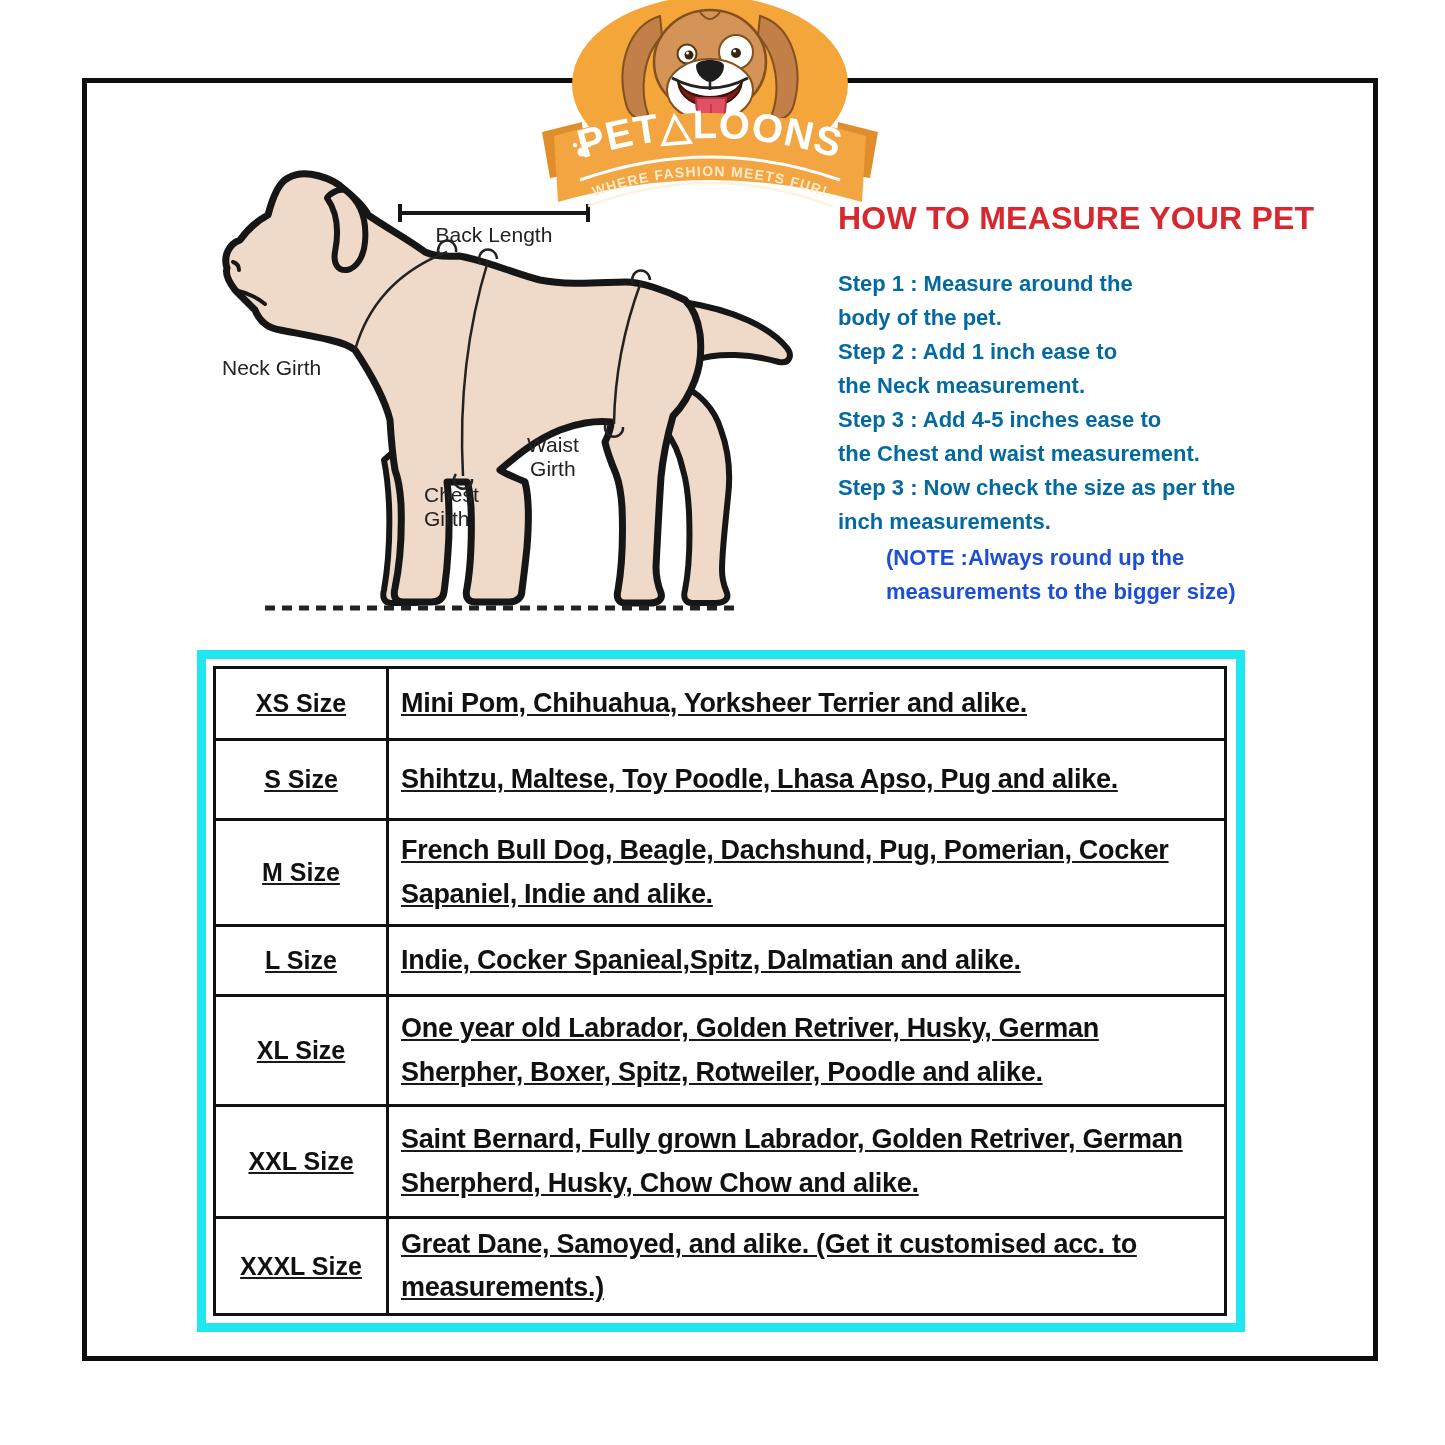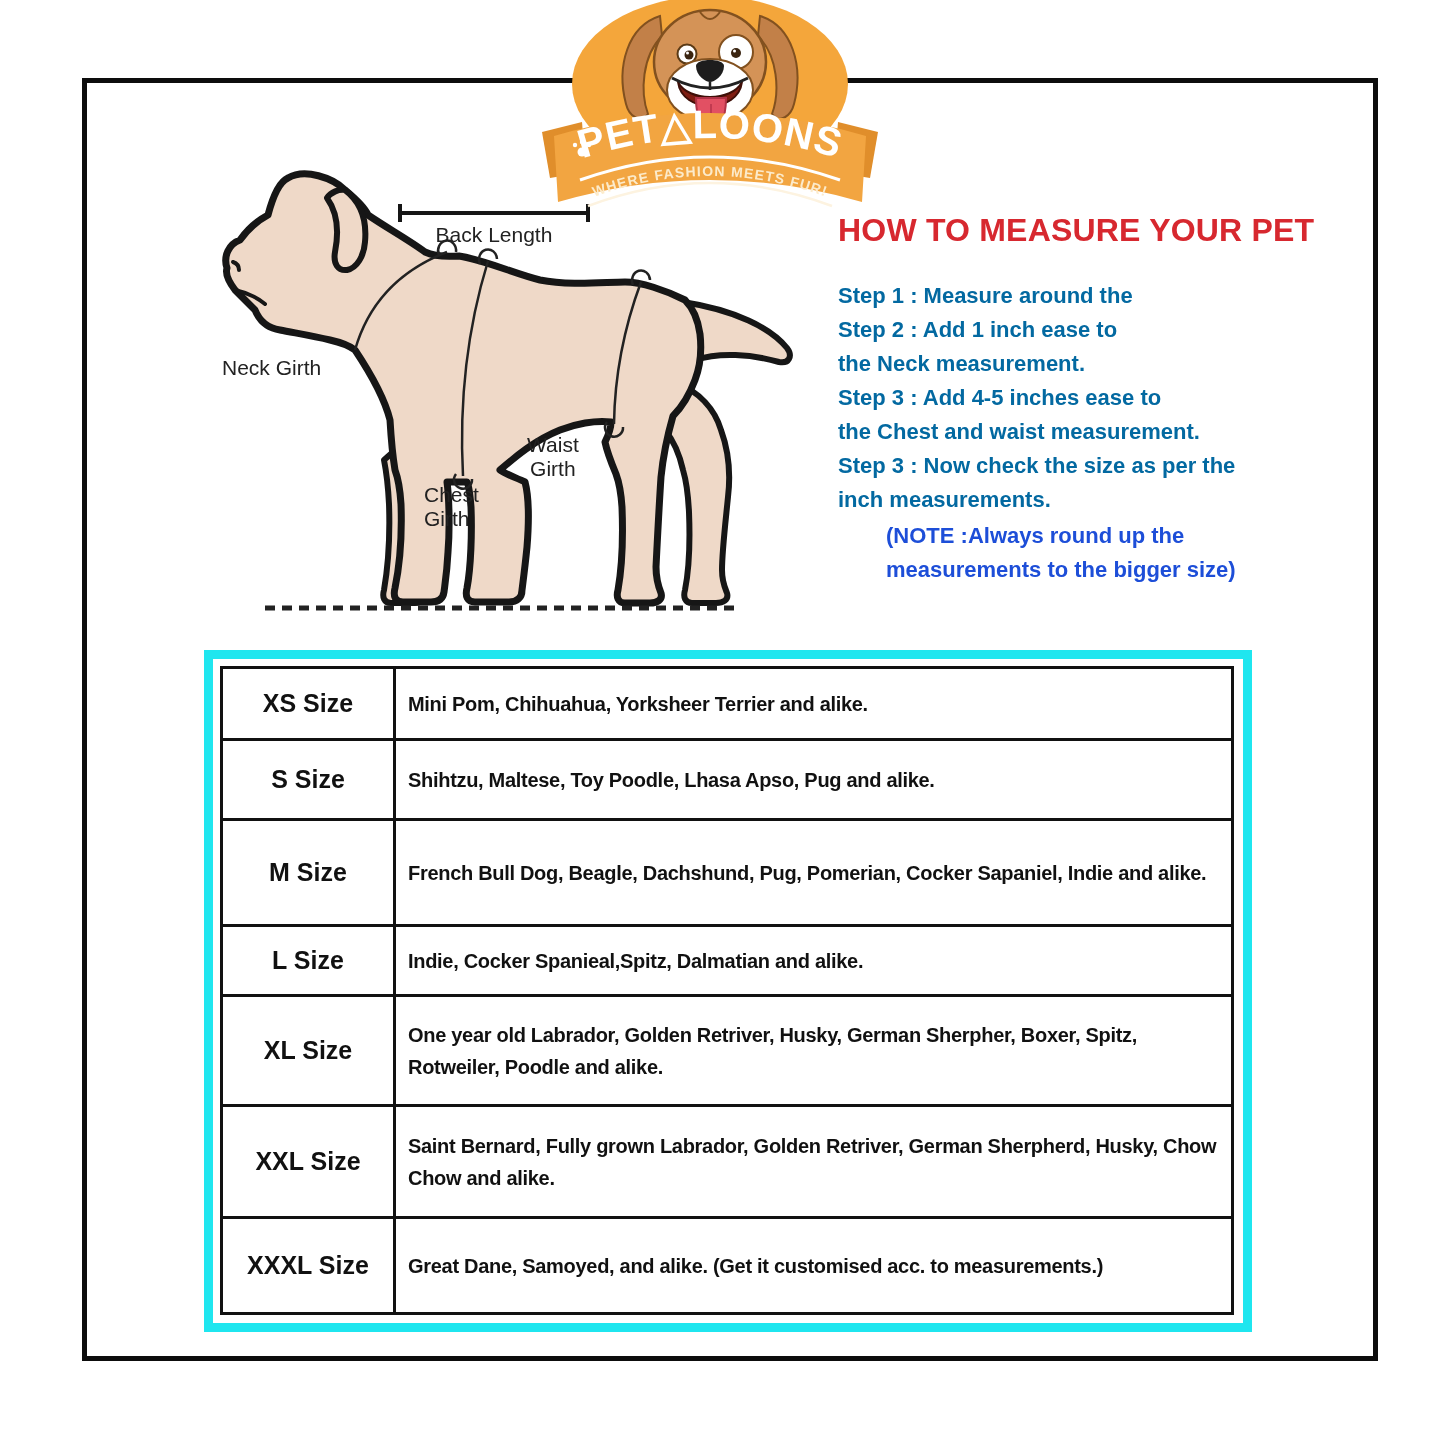--- a/index.html
+++ b/index.html
@@ -4,31 +4,31 @@
 <style>
   html,body{margin:0;padding:0;background:#fff;}
   #page{position:relative;width:1445px;height:1445px;background:#ffffff;overflow:hidden;
         font-family:"Liberation Sans",sans-serif;color:#1a1a1a;}
   .frame{position:absolute;left:82px;top:78px;width:1296px;height:1283px;
          border:5px solid #0d0d0d;box-sizing:border-box;z-index:1;}
   .logo{position:absolute;left:530px;top:0;width:360px;height:225px;z-index:3;}
   .diagram{position:absolute;left:195px;top:152px;width:620px;height:470px;z-index:2;}
   .diag-label{position:absolute;z-index:4;font-size:21px;color:#222;line-height:1.12;
               white-space:pre-line;}
-  .howto{position:absolute;left:838px;top:212px;width:530px;z-index:2;}
+  .howto{position:absolute;left:838px;top:200px;width:530px;z-index:2;}
   .howto-title{font-size:32px;font-weight:800;color:#D7282F;letter-spacing:.2px;margin:0 0 30px 0;}
   .step-line{font-size:22px;font-weight:700;line-height:34px;color:#0369a1;}
   .note-line{font-size:22px;font-weight:700;line-height:34px;color:#1d4ed8;margin-left:48px;}
   .note-block{margin-top:2px;}
-  .chart-wrap{position:absolute;left:204px;top:650px;width:1048px;height:682px;z-index:2;
-              border:9px solid #1FE6EF;box-sizing:border-box;background:#fff;padding:7px 9px 9px 7px;}
+  .chart-wrap{position:absolute;left:197px;top:650px;width:1048px;height:682px;z-index:2;
+              border:9px solid #1FE6EF;box-sizing:border-box;background:#fff;padding:7px 9px 9px 7px;text-decoration:underline;}
   table.sizes{width:100%;height:100%;border-collapse:collapse;table-layout:fixed;}
   table.sizes td{border:3px solid #111;vertical-align:middle;}
   td.size-cell{width:168px;text-align:center;font-weight:700;font-size:25px;color:#111;}
-  td.breeds-cell{font-weight:700;font-size:20px;color:#111;letter-spacing:-0.3px;
+  td.breeds-cell{font-weight:700;font-size:27px;color:#111;letter-spacing:-0.3px;
                  padding:4px 4px 4px 12px;line-height:1.6;}
   tr.r1{height:72px;} tr.r2{height:80px;margin-left:40px;} tr.r3{height:106px;} tr.r4{height:70px;}
   tr.r5{height:110px;} tr.r6{height:112px;} tr.r7{height:96px;}
 </style>
 </head>
 <body>
 
 <div id="page">
 
   <div class="frame"></div>
@@ -121,20 +121,21 @@
   <div class="diag-label" style="left:222px;top:356px;">Neck Girth</div>
   <div class="diag-label" style="left:527px;top:433px;text-align:center;">Waist
 Girth</div>
   <div class="diag-label" style="left:424px;top:483px;">Chest
 Girth</div>
 
   <div class="howto">
     <h1 class="howto-title">HOW TO MEASURE YOUR PET</h1>
     <div>
       <div class="step-line">Step 1 : Measure around the</div>
+      <div class="step-line">body of the pet.</div>
       <div class="step-line">Step 2 : Add 1 inch ease to</div>
       <div class="step-line">the Neck measurement.</div>
       <div class="step-line">Step 3 : Add 4-5 inches ease to</div>
       <div class="step-line">the Chest and waist measurement.</div>
       <div class="step-line">Step 3 : Now check the size as per the</div>
       <div class="step-line">inch measurements.</div>
     </div>
     <div class="note-block">
       <div class="note-line">(NOTE :Always round up the</div>
       <div class="note-line">measurements to the bigger size)</div>

